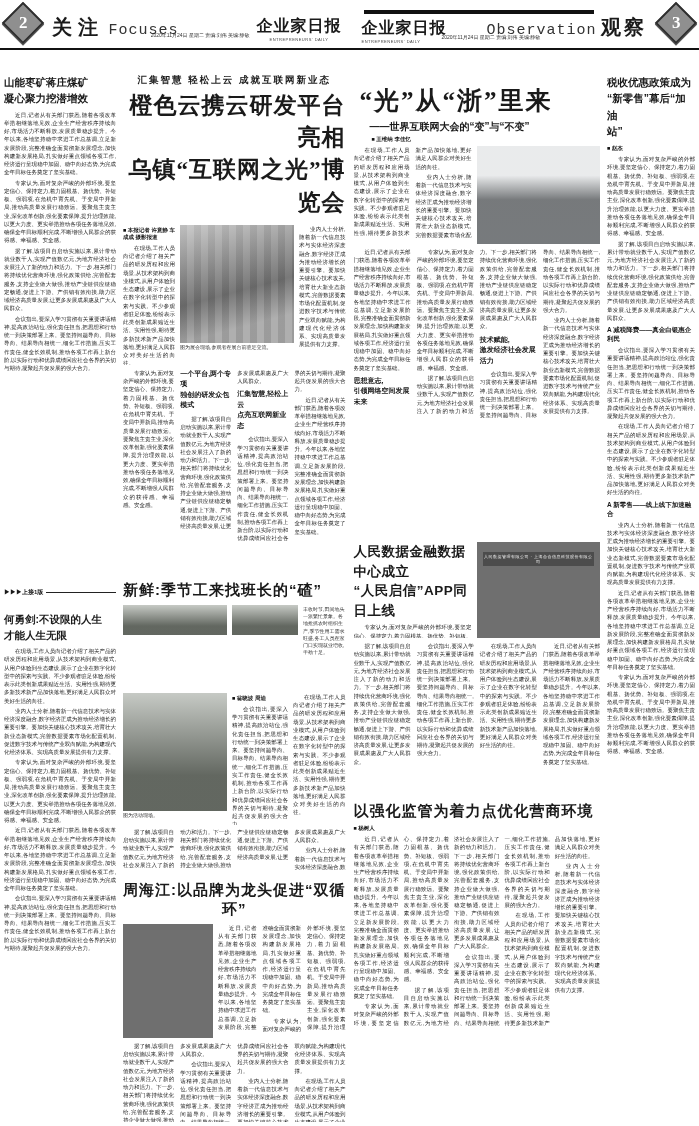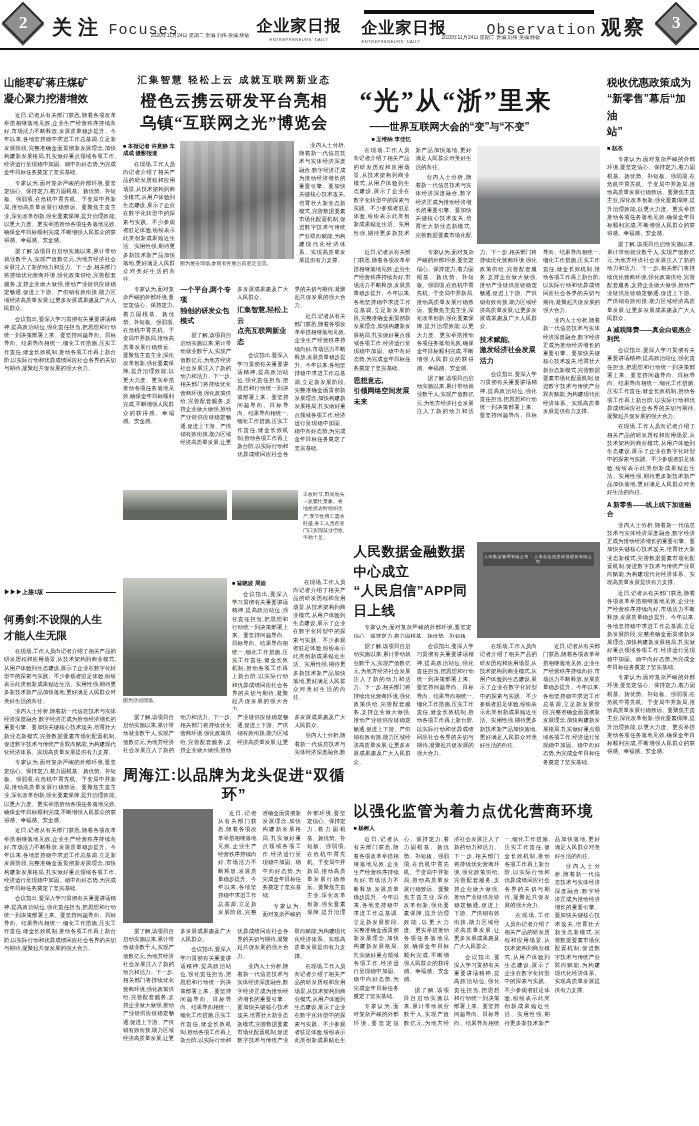--- a/index.html
+++ b/index.html
@@ -34,21 +34,21 @@
   .caption { font-size:5px; color:#333; line-height:1.45; word-break:break-all; margin-top:1px; }
   .inter { font-size:7px; font-weight:bold; line-height:1.5; margin:4px 0; text-align:left; break-inside:avoid; }
   .cols-2 { column-count:2; column-gap:6px; overflow:hidden; }
   .cols-3 { column-count:3; column-gap:6px; overflow:hidden; }
   .cols-4 { column-count:4; column-gap:6px; overflow:hidden; }
   .cols-5 { column-count:5; column-gap:5px; overflow:hidden; }
   .clip { overflow:hidden; }
 
   
   .kicker { font-size:9.5px; font-weight:bold; text-align:center; letter-spacing:2px; margin:7px 0 3px; }
-  .h-main { font-size:16px; font-weight:900; text-align:center; line-height:1.4;
+  .h-main { font-size:23px; font-weight:900; text-align:right; line-height:1.4;
             font-family:"Liberation Serif", serif; letter-spacing:1px; }
   .h-xl { font-size:25px; font-weight:900; font-family:"Liberation Serif", serif; letter-spacing:2px; }
   .h-sub { font-size:10px; font-weight:bold; margin:3px 0 2px; }
   .h-mid { font-size:15px; font-weight:900; letter-spacing:1px; margin:7px 0 5px; }
   .h-mid2 { font-size:13.5px; font-weight:900; line-height:1.45; letter-spacing:.5px; }
   .rail-title { font-size:10.5px; font-weight:900; line-height:1.55; margin:7px 0 4px; }
 
   
   .photo { background:#9a9a9a;
     background-image:linear-gradient(165deg, rgba(255,255,255,.45), rgba(0,0,0,.25) 55%, rgba(255,255,255,.15) 80%),
@@ -154,20 +154,21 @@
             <h4 class="inter">
               <span>汇集智慧,轻松上云</span><br>
               <span>点亮互联网新业态</span>
             </h4>
             <p class="bp">会议指出,要深入学习贯彻有关重要讲话精神,提高政治站位,强化责任担当,把思想和行动统一到决策部署上来。要坚持问题导向、目标导向、结果导向相统一,细化工作措施,压实工作责任,健全长效机制,推动各项工作再上新台阶,以实际行动和优异成绩回应社会各界的关切与期待,凝聚起共促发展的强大合力。</p>
             <p class="bp">近日,记者从有关部门获悉,随着各项改革举措相继落地见效,企业生产经营秩序持续向好,市场活力不断释放,发展质量稳步提升。今年以来,各地坚持稳中求进工作总基调,立足新发展阶段,完整准确全面贯彻新发展理念,加快构建新发展格局,扎实做好重点领域各项工作,经济运行呈现稳中加固、稳中向好态势,为完成全年目标任务奠定了坚实基础。</p>
           </div>
         </div>
 
         <div>
+          <h2 class="h-mid">新鲜:季节工来找班长的“碴”</h2>
           <div class="row" style="height:88px;">
             <div class="photo field" style="width:104px; height:30px;"></div>
             <div class="photo field" style="width:66px; height:30px;"></div>
             <div class="caption clip" style="flex:1; height:86px;">丰收时节,田间地头一派繁忙景象。各地抢抓农时组织生产,季节性用工需求旺盛,务工人员在家门口实现就业增收,干劲十足。</div>
           </div>
           <div class="row" style="height:132px;">
             <div class="stack" style="width:104px;">
               <div class="photo field" style="height:118px;"></div>
               <div class="caption">图为活动现场。</div>
             </div>

